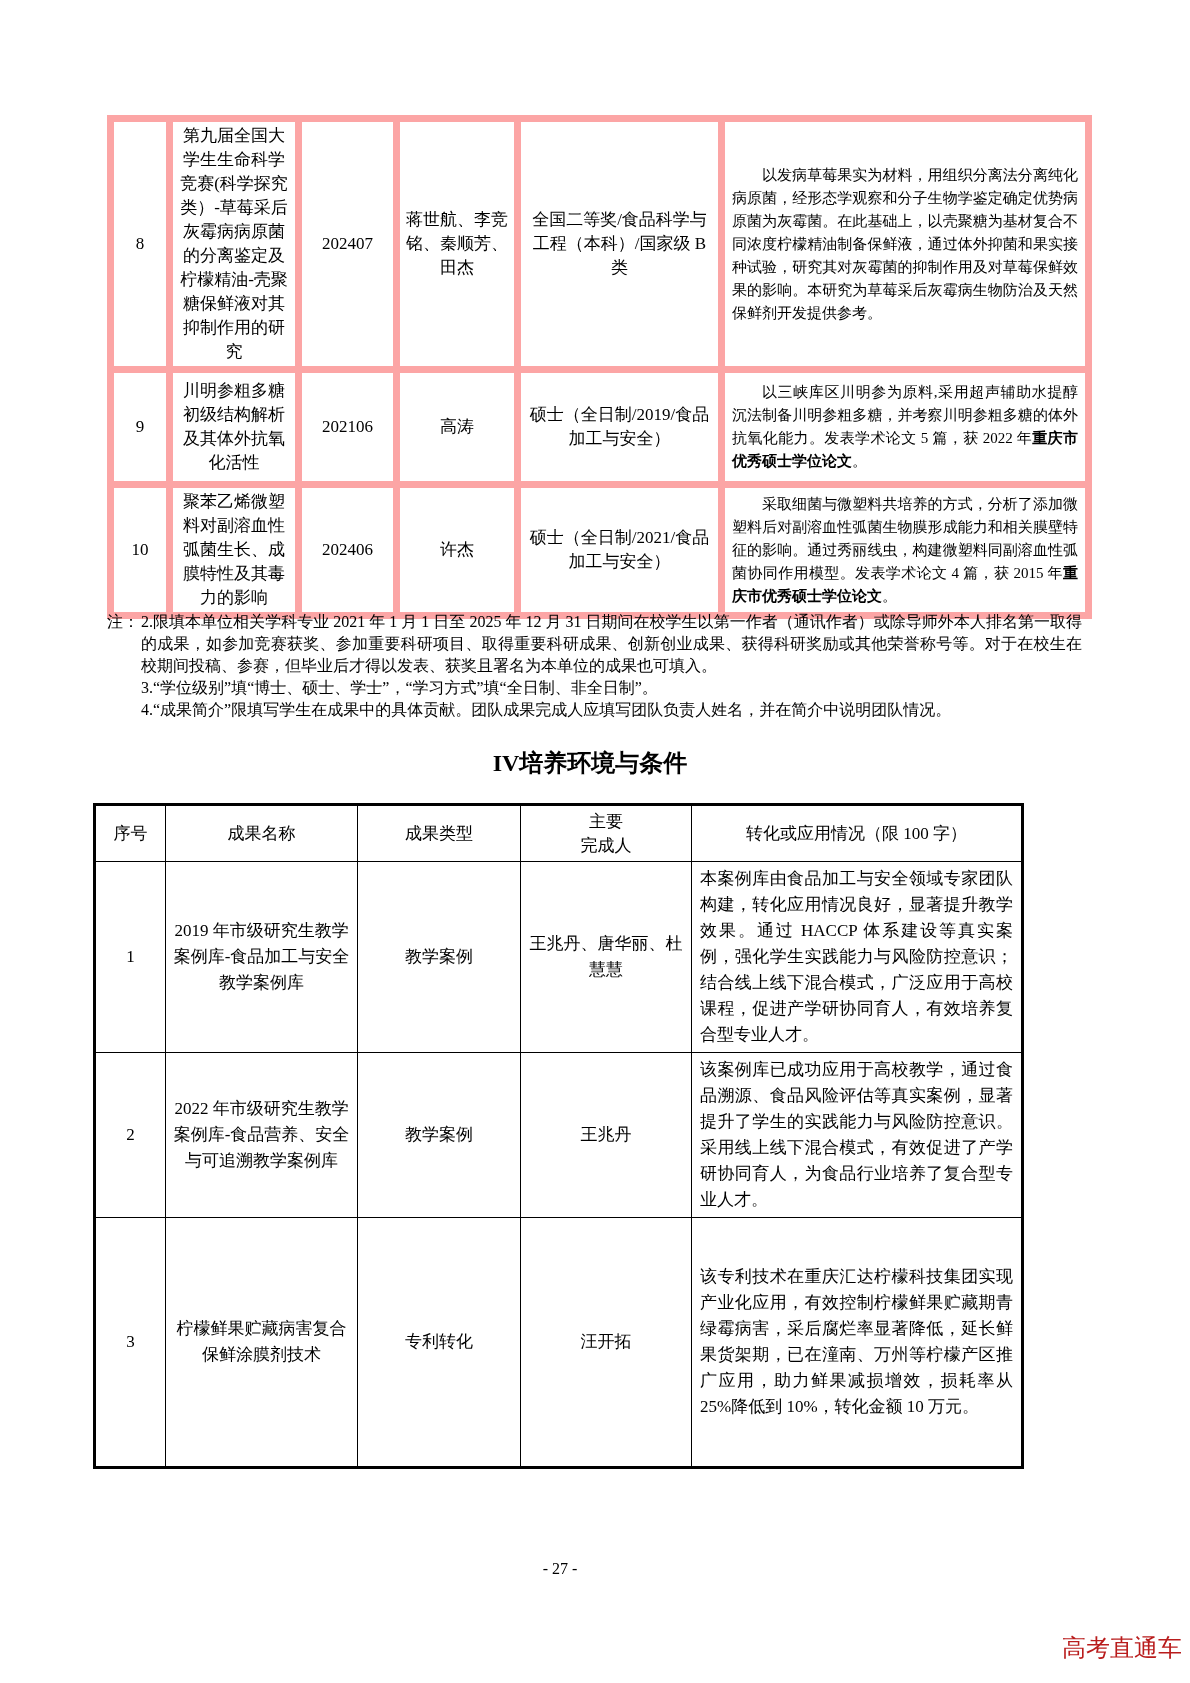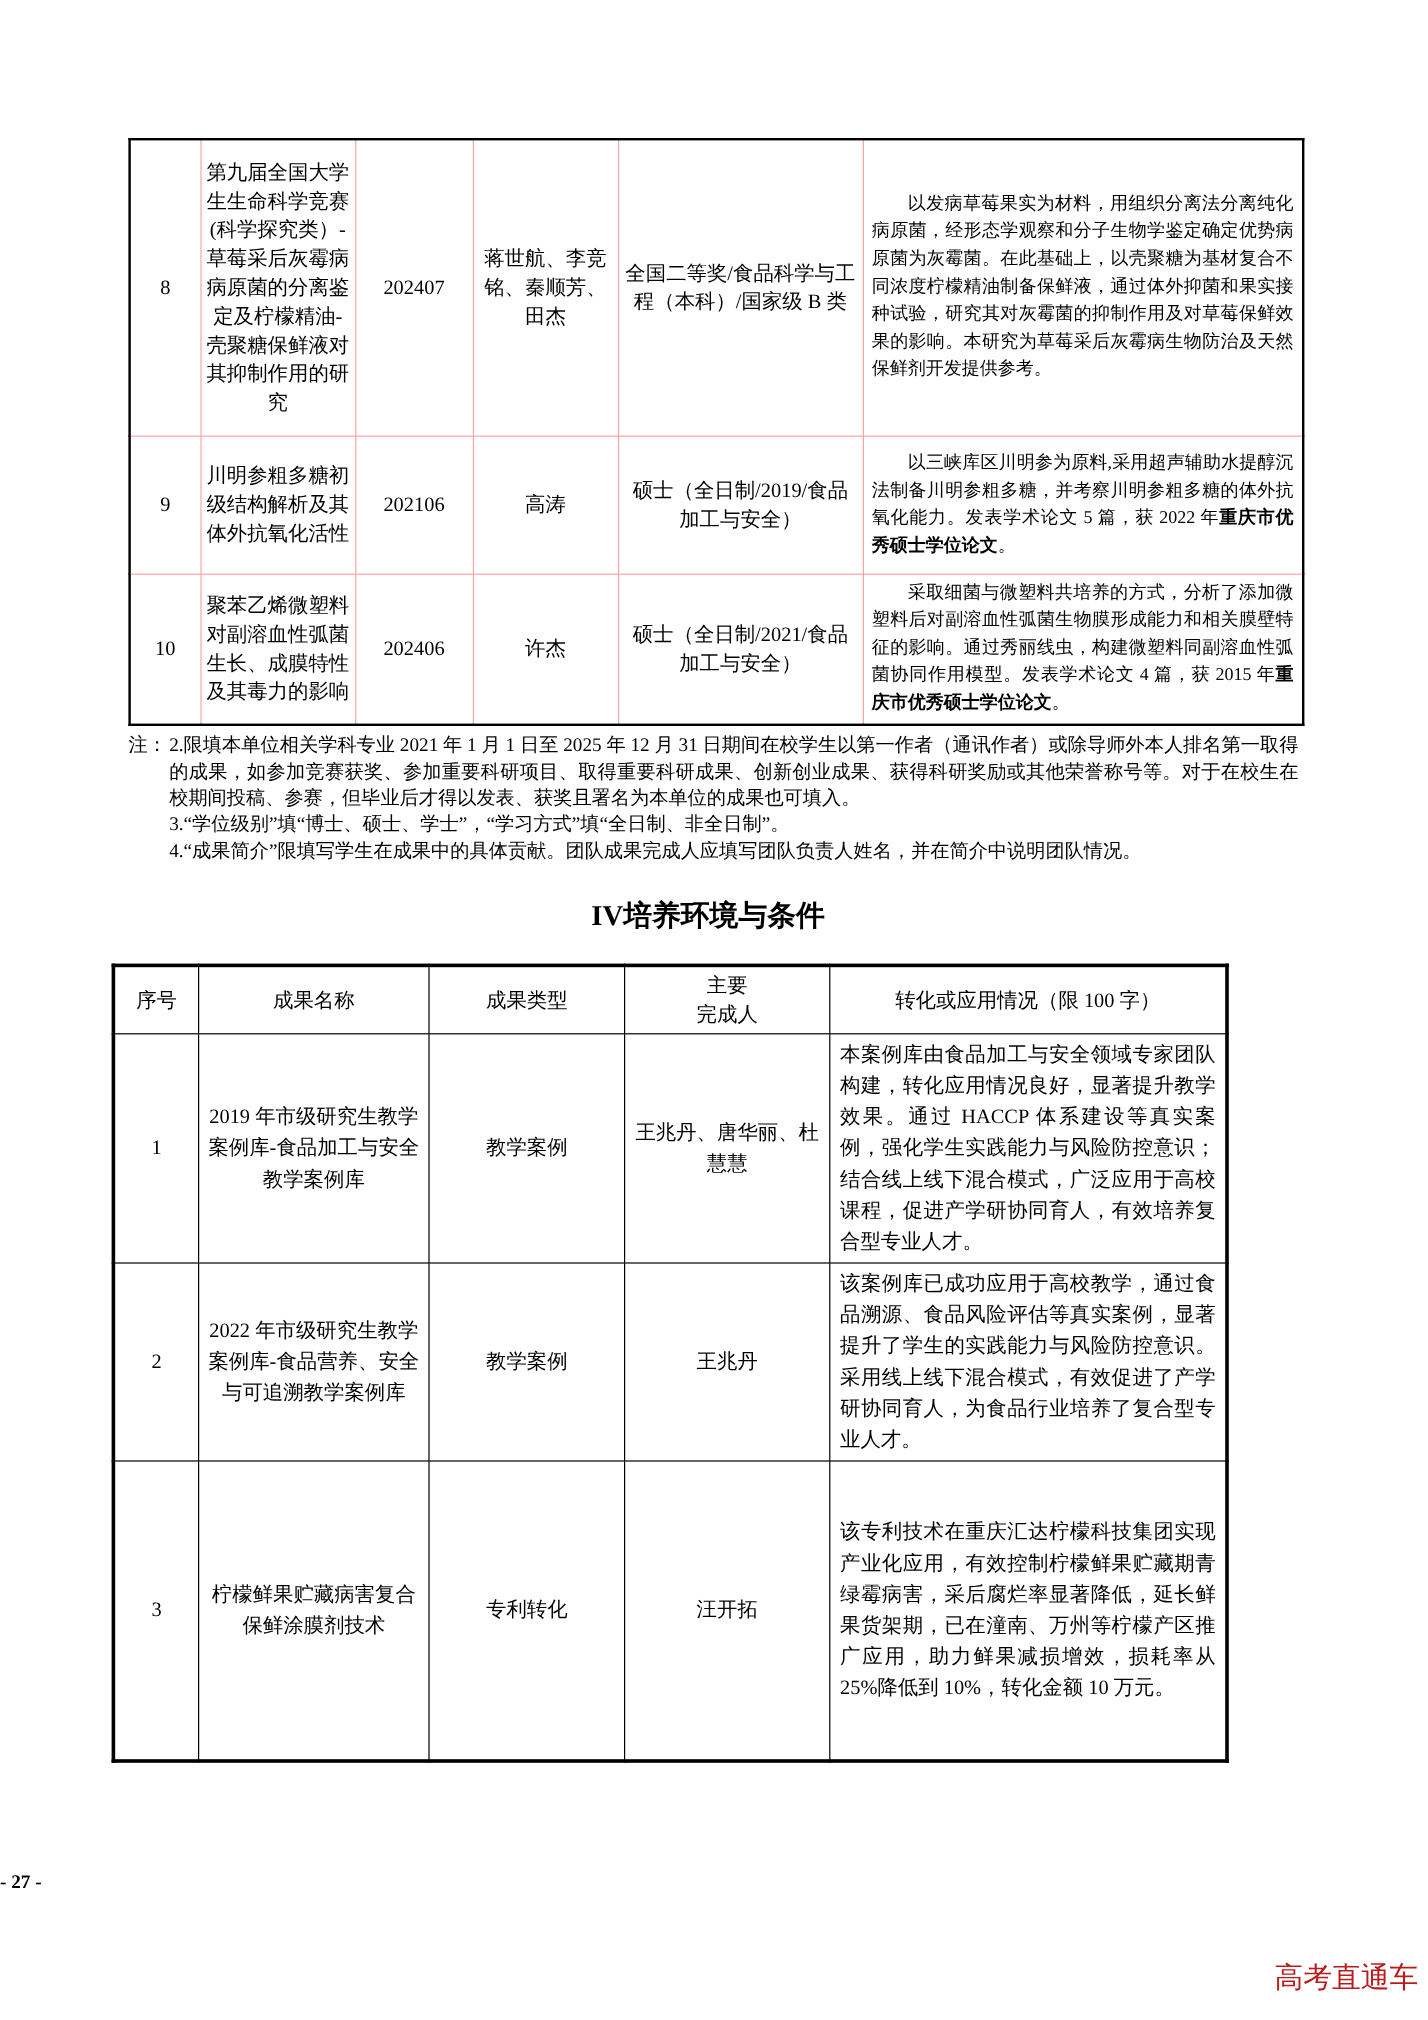--- a/index.html
+++ b/index.html
@@ -16,21 +16,21 @@
   table.t1{
     position:absolute;
     top:115px;
     left:107px;
     width:978px;
     border-collapse:collapse;
     table-layout:fixed;
     border:2px solid #000;
   }
   table.t1 td{
-    border:1px solid #fca5a5;
+    border:7px solid #fca5a5;
     vertical-align:middle;
     font-size:17px;
     line-height:24px;
     padding:2px 4px;
     overflow:hidden;
   }
   table.t1 td.c{text-align:center;}
   table.t1 tr.r8{height:247px;}
   table.t1 tr.r9{height:115px;}
   table.t1 tr.r10{height:126px;}
@@ -102,23 +102,22 @@
     padding:4px 8px;
     vertical-align:middle;
   }
   .blk{display:block;}
   
   .page-number{
     position:absolute;
     top:1560px;
     left:0;
     width:1120px;
-    text-align:left;
+    text-align:center;
     font-size:16px;
-    font-weight:bold;
   }
   .watermark{
     position:absolute;
     top:1632px;
     right:8px;
     font-size:24px;
     color:#b91c1c;
     font-family:"Liberation Sans","DejaVu Sans",sans-serif;
   }
 </style>

